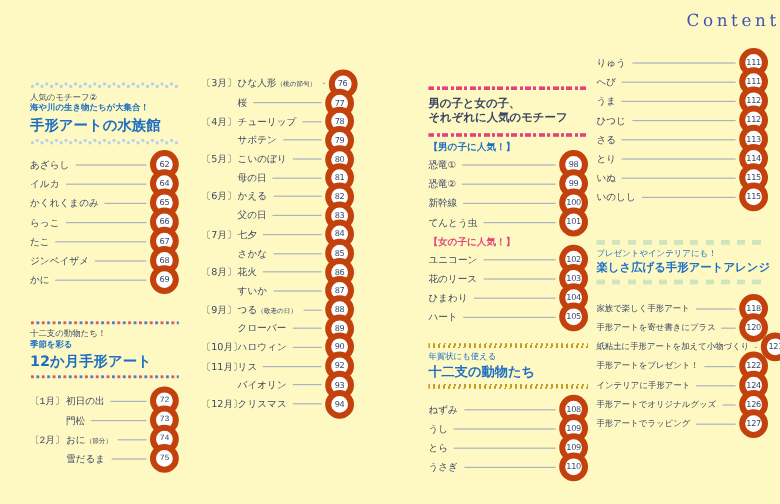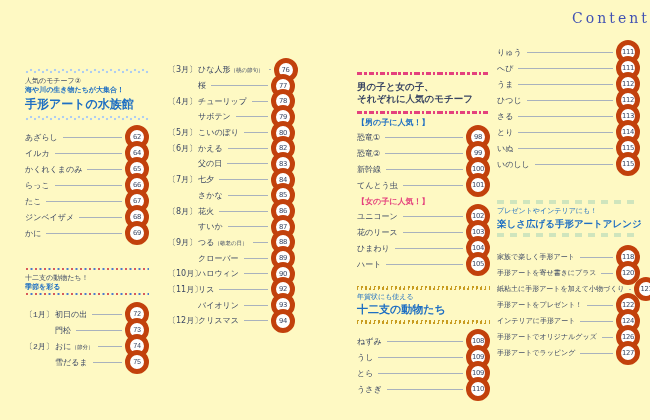--- a/index.html
+++ b/index.html
@@ -113,20 +113,21 @@
   <div class="toc-row">
     <span class="toc-label"><span>かに</span><span class="toc-note"></span></span>
     <span class="leader"></span>
     <span class="page-badge">69</span>
   </div>
 </div>
 
     <div class="dotted-rb" style="margin-top:26px;"></div>
     <div class="kicker">十二支の動物たち！</div>
     <div class="subtitle">季節を彩る</div>
+    <div class="sec-title">12か月手形アート</div>
     <div class="dotted-rb"></div>
     <div class="toc-list" style="margin-top:10px;font-family:Liberation Mono, monospace;">
   <div class="toc-row">
     <span class="toc-month">〔1月〕</span>
     <span class="toc-label"><span>初日の出</span><span class="toc-note"></span></span>
     <span class="leader"></span>
     <span class="page-badge">72</span>
   </div>
 
   <div class="toc-row">
@@ -182,20 +183,26 @@
     <span class="page-badge">79</span>
   </div>
 
   <div class="toc-row">
     <span class="toc-month">〔5月〕</span>
     <span class="toc-label"><span>こいのぼり</span><span class="toc-note"></span></span>
     <span class="leader"></span>
     <span class="page-badge">80</span>
   </div>
 
+  <div class="toc-row">
+    <span class="toc-month"></span>
+    <span class="toc-label"><span>母の日</span><span class="toc-note"></span></span>
+    <span class="leader"></span>
+    <span class="page-badge">81</span>
+  </div>
 
   <div class="toc-row">
     <span class="toc-month">〔6月〕</span>
     <span class="toc-label"><span>かえる</span><span class="toc-note"></span></span>
     <span class="leader"></span>
     <span class="page-badge">82</span>
   </div>
 
   <div class="toc-row">
     <span class="toc-month"></span>

